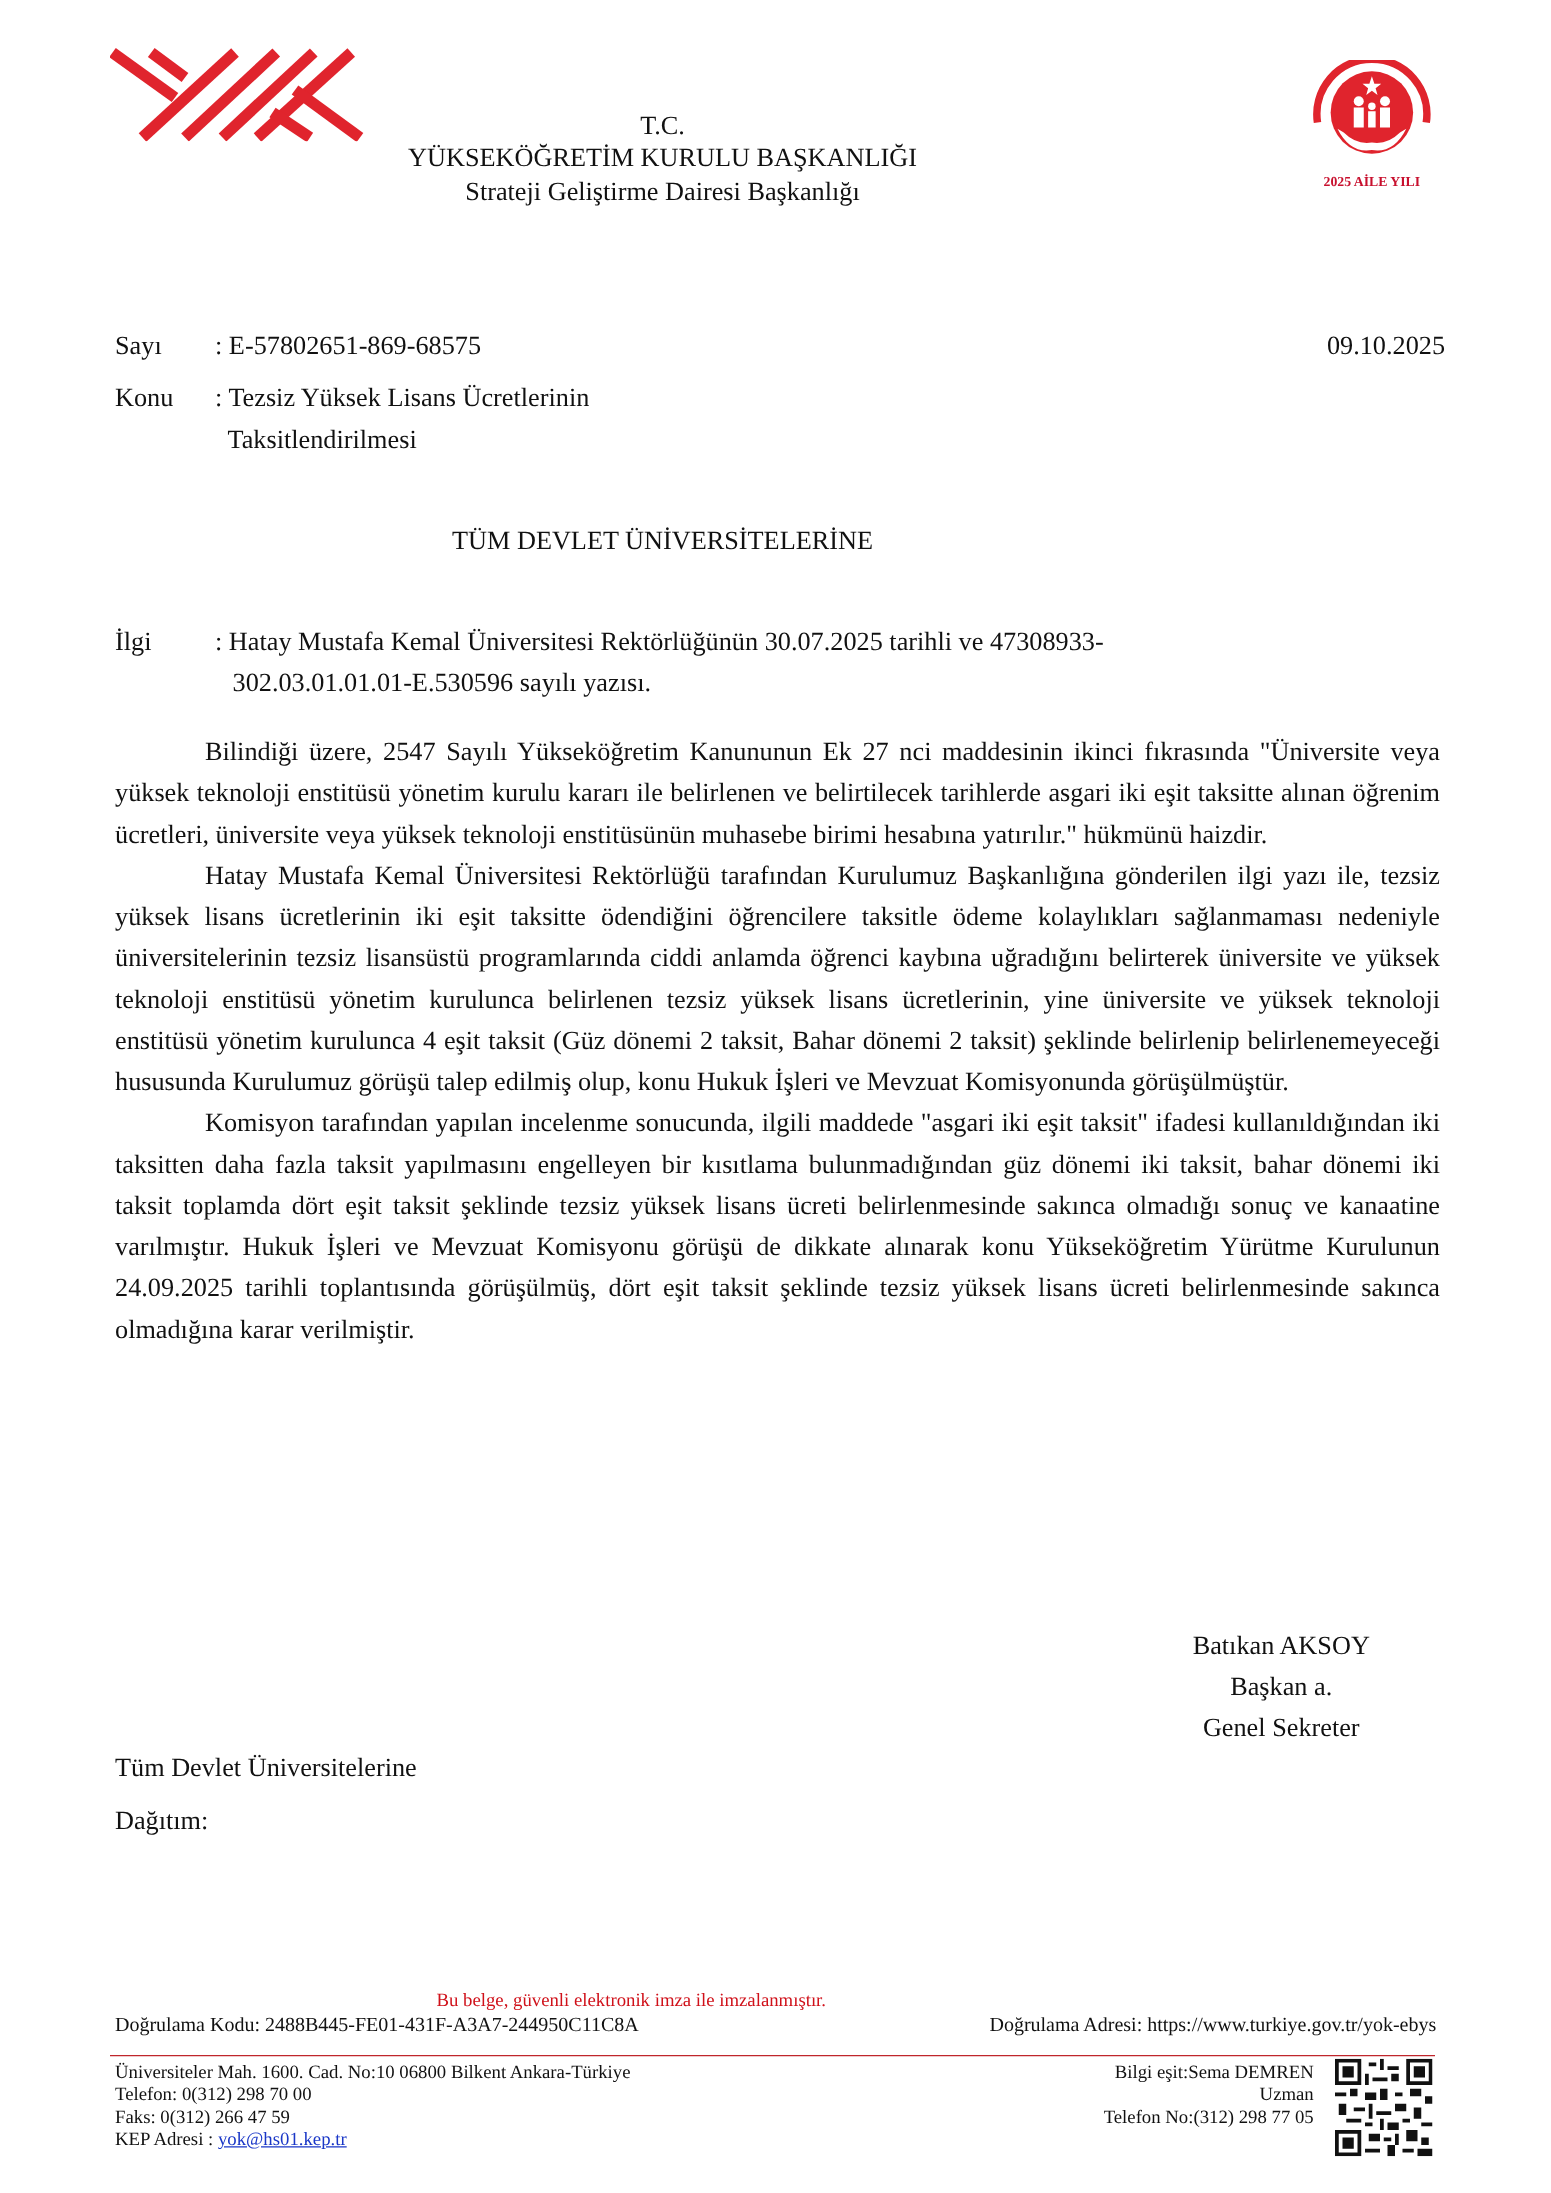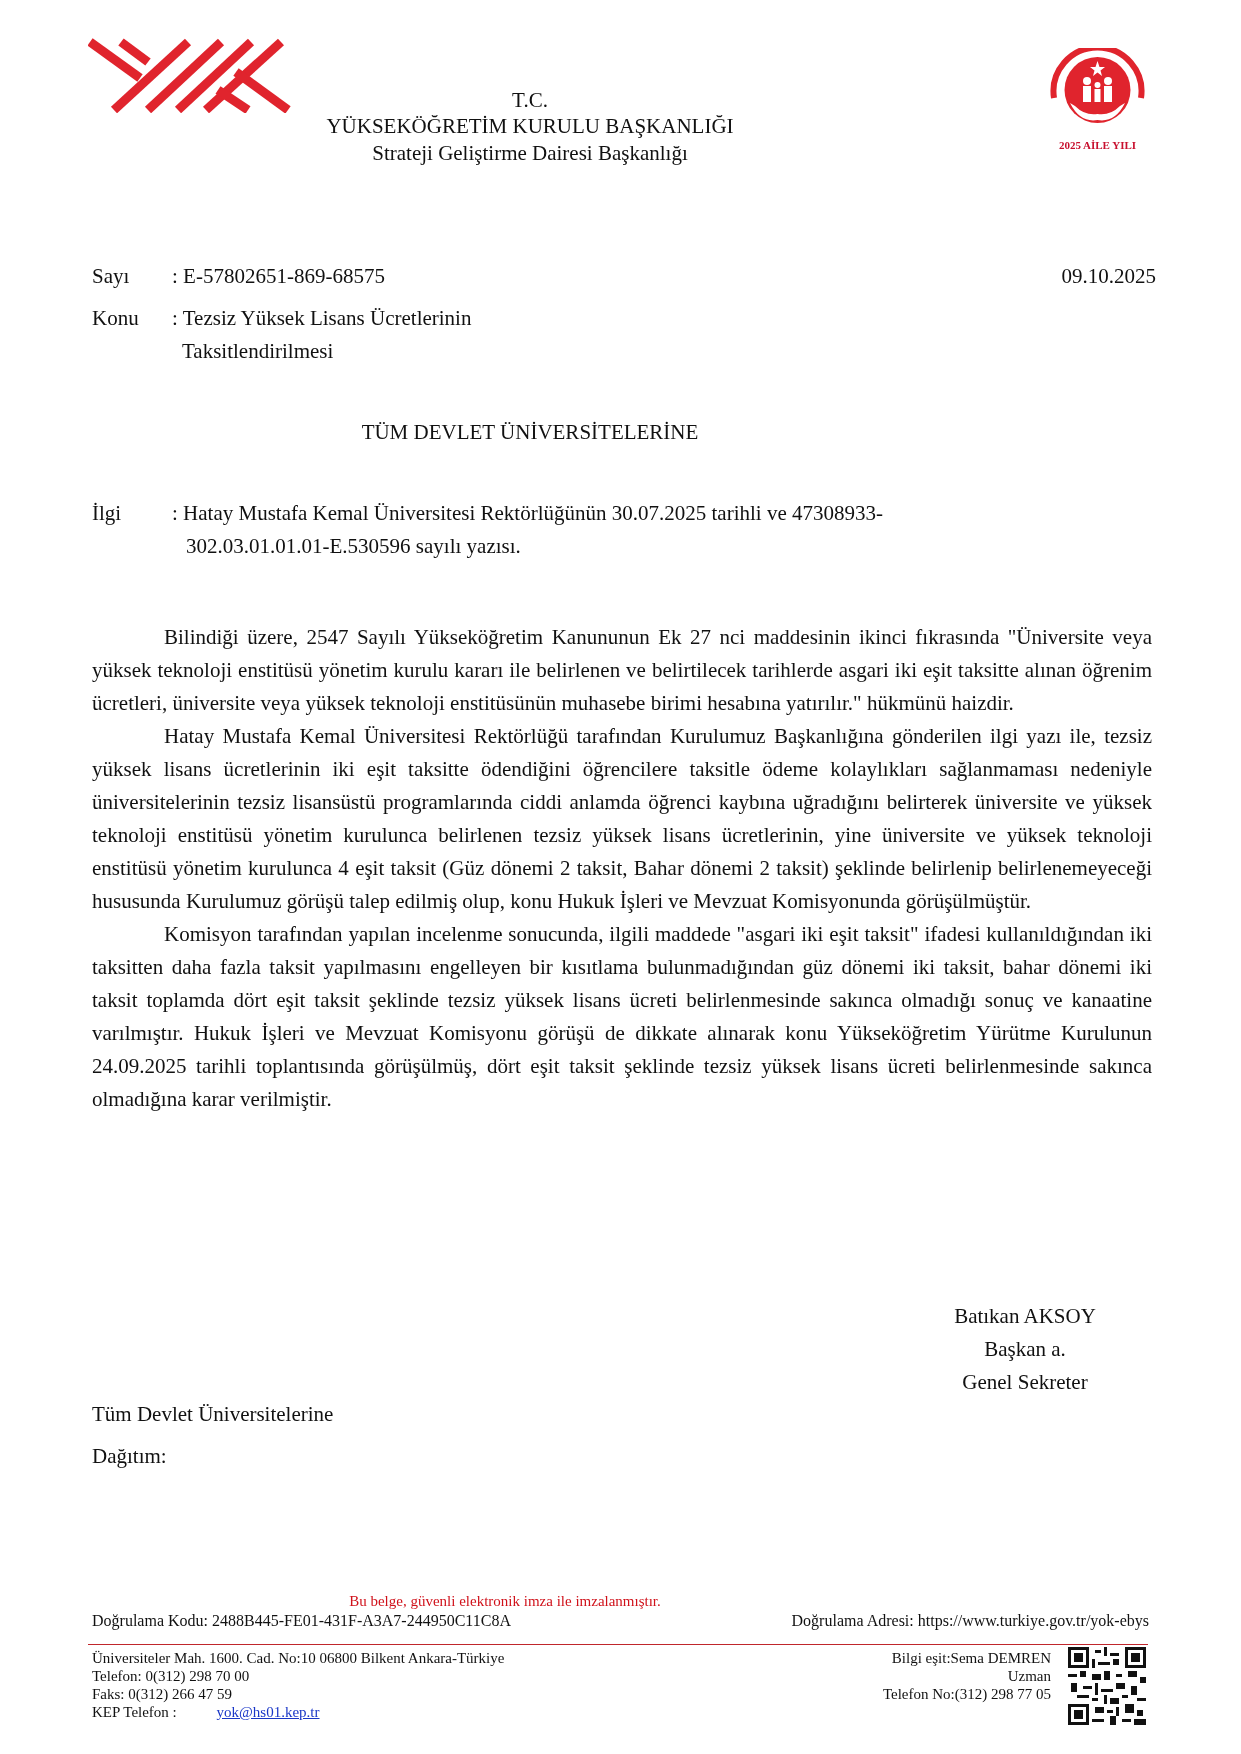--- a/index.html
+++ b/index.html
@@ -3,28 +3,28 @@
 <meta charset="utf-8">
 <style>
   html, body { margin: 0; padding: 0; background: #ffffff; }
   body { width: 1241px; height: 1754px; position: relative; overflow: hidden;
          font-family: "Liberation Serif", "DejaVu Serif", serif; color: #111; }
   .abs { position: absolute; }
   #logo-yok { left: 88px; top: 38px; width: 205px; height: 75px; }
   #logo-aile { left: 1040px; top: 48px; width: 115px; height: 102px; }
   .hdr { left: 0; width: 1060px; text-align: center; font-size: 21px; line-height: 25px; }
   .txt { font-size: 21px; line-height: 33px; }
-  .para { left: 92px; width: 1060px; font-size: 21px; line-height: 33px; text-align: justify; margin-top: 36px; }
+  .para { left: 92px; width: 1060px; font-size: 21px; line-height: 33px; text-align: justify; }
   .para p { margin: 0; text-indent: 72px; }
   .sig { right: 86px; width: 260px; text-align: right; font-size: 21px; line-height: 33px; }
   .sig div { text-align: center; }
   .footer-red { left: 0; width: 1010px; text-align: center; color: #d0111a; font-size: 15px; }
   .f15 { font-size: 15px; line-height: 18px; }
   .redline { left: 88px; width: 1060px; height: 1px; background: #c0262c; top: 1644px; }
-  .kep-link { color: #1a37c7; text-decoration: underline; margin-left: 36px; }
+  .kep-link { color: #1a37c7; text-decoration: underline; }
   #qr { left: 1068px; top: 1647px; width: 78px; height: 78px; }
 </style>
 </head>
 <body>
 
 <svg id="logo-yok" class="abs" viewBox="0 0 205 75">
   <g stroke="#e0242d" stroke-width="9" fill="none" stroke-linecap="butt">
     <line x1="2" y1="4" x2="52" y2="40"></line>
     <line x1="33" y1="4" x2="60" y2="24"></line>
     <line x1="100" y1="4" x2="26" y2="72"></line>
@@ -89,21 +89,21 @@
 <div class="abs footer-red" style="top:1593px;">Bu belge, güvenli elektronik imza ile imzalanmıştır.</div>
 <div class="abs f15" style="left:92px;top:1612px;font-size:16px;">Doğrulama Kodu: 2488B445-FE01-431F-A3A7-244950C11C8A</div>
 <div class="abs f15" style="right:92px;top:1612px;font-size:16px;">Doğrulama Adresi: https://www.turkiye.gov.tr/yok-ebys</div>
 <div class="abs redline"></div>
 
 <div class="abs f15" style="left:92px;top:1649px;">
   <div>Üniversiteler Mah. 1600. Cad. No:10 06800 Bilkent Ankara-Türkiye</div>
   <div>Telefon: 0(312) 298 70 00</div>
   <div>Faks: 0(312) 266 47 59</div>
   <div>
-    <span>KEP Telefon : </span><span class="kep-link">yok@hs01.kep.tr</span>
+    <span>KEP Adresi : </span><span class="kep-link">yok@hs01.kep.tr</span>
   </div>
 </div>
 
 <div class="abs f15" style="right:190px;top:1649px;text-align:right;">
   <div>Bilgi eşit:Sema DEMREN</div>
   <div>Uzman</div>
   <div>Telefon No:(312) 298 77 05</div>
 </div>
 
 <svg id="qr" class="abs" viewBox="0 0 26 26">

